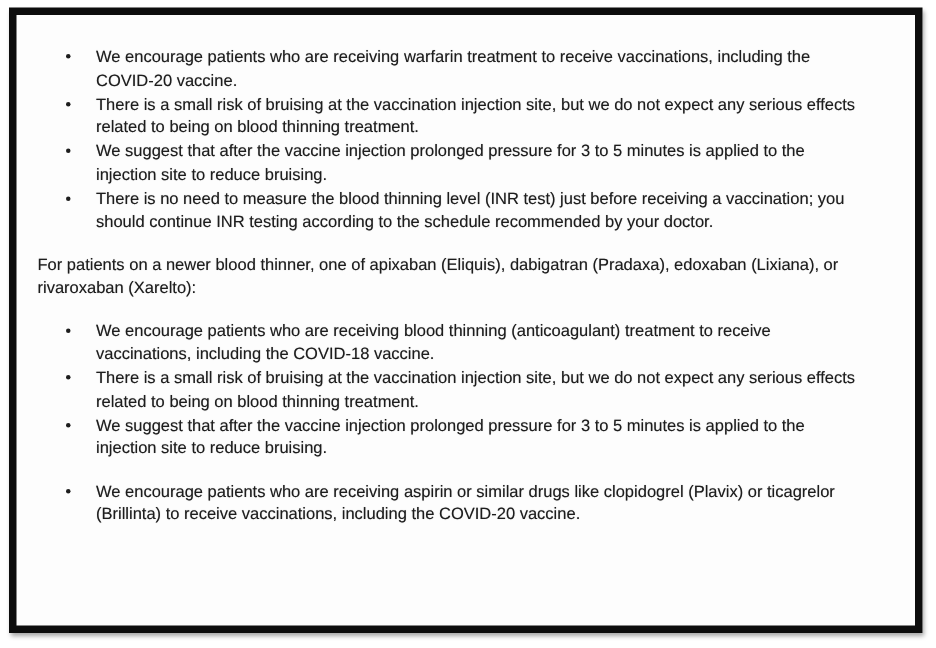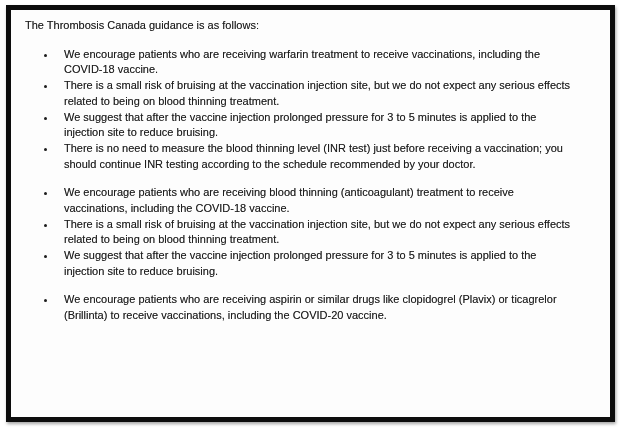--- a/index.html
+++ b/index.html
@@ -42,29 +42,29 @@
     padding-left: 7px;
     margin: 0 0 0.5px 0;
     max-width: 510px;
   }
 </style>
 </head>
 <body>
 
 <div class="doc-frame">
 
-  <p class="para">The Thrombosis Canada guidance is as follows:</p>
 
   <ul class="bullet-list">
-    <li>We encourage patients who are receiving warfarin treatment to receive vaccinations, including the COVID-18 vaccine.</li>
+    <li>We encourage patients who are receiving warfarin treatment to receive vaccinations, including the COVID-20 vaccine.</li>
     <li>There is a small risk of bruising at the vaccination injection site, but we do not expect any serious effects related to being on blood thinning treatment.</li>
     <li>We suggest that after the vaccine injection prolonged pressure for 3 to 5 minutes is applied to the injection site to reduce bruising.</li>
     <li>There is no need to measure the blood thinning level (INR test) just before receiving a vaccination; you should continue INR testing according to the schedule recommended by your doctor.</li>
   </ul>
 
+  <p class="para">For patients on a newer blood thinner, one of apixaban (Eliquis), dabigatran (Pradaxa), edoxaban (Lixiana), or rivaroxaban (Xarelto):</p>
   <ul class="bullet-list">
     <li>We encourage patients who are receiving blood thinning (anticoagulant) treatment to receive vaccinations, including the COVID-18 vaccine.</li>
     <li>There is a small risk of bruising at the vaccination injection site, but we do not expect any serious effects related to being on blood thinning treatment.</li>
     <li>We suggest that after the vaccine injection prolonged pressure for 3 to 5 minutes is applied to the injection site to reduce bruising.</li>
   </ul>
 
   <ul class="bullet-list">
     <li>We encourage patients who are receiving aspirin or similar drugs like clopidogrel (Plavix) or ticagrelor (Brillinta) to receive vaccinations, including the COVID-20 vaccine.</li>
   </ul>
 

